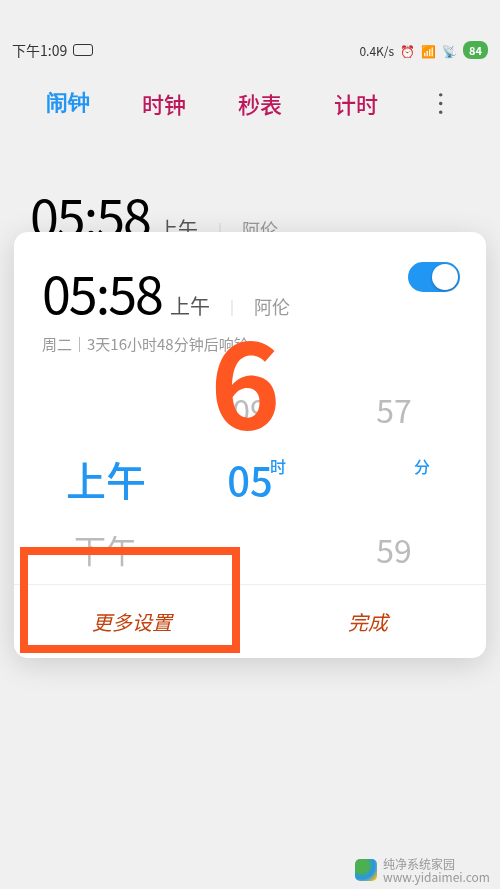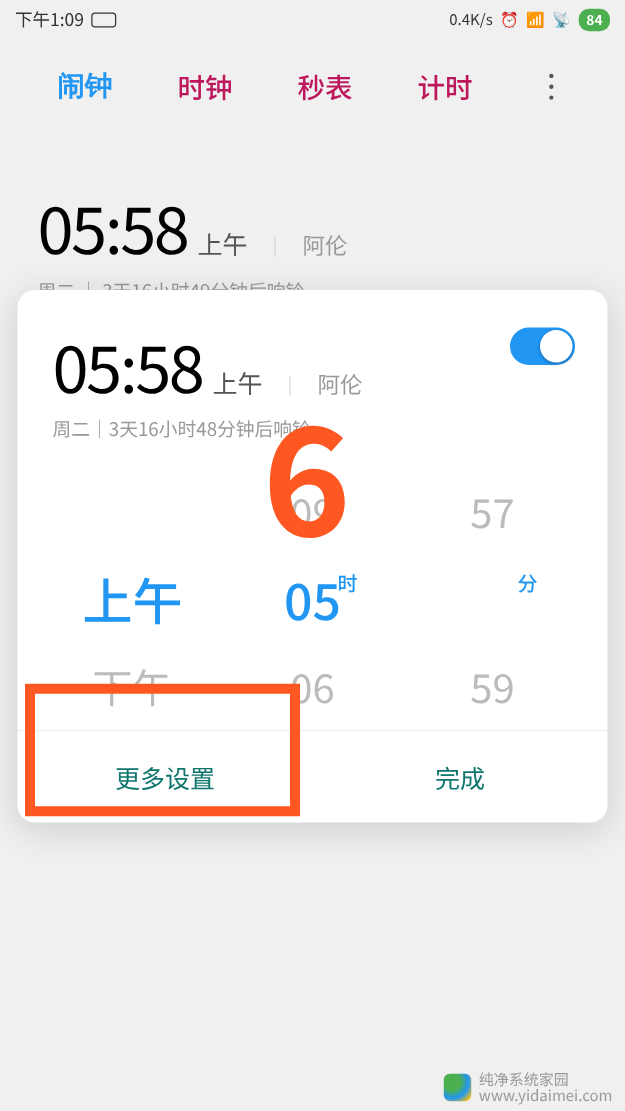--- a/index.html
+++ b/index.html
@@ -1,20 +1,20 @@
 <!DOCTYPE html>
 <html><head>
 <meta charset="utf-8">
 <style>
 * { margin: 0; padding: 0; box-sizing: border-box; font-family: -apple-system, "Noto Sans CJK SC", sans-serif; }
 body { width: 500px; height: 889px; background: #f0f0f0; position: relative; overflow: hidden; }
 
-.status-bar { height: 32px; background: #f0f0f0; display: flex; align-items: center; justify-content: space-between; padding: 0 12px; font-size: 14px; color: #333; }
+.status-bar { height: 32px; background: #f0f0f0; display: flex; align-items: center; justify-content: space-between; padding: 0 12px; font-size: 14px; color: #333; margin-top: 34px; }
 .status-left { display: flex; align-items: center; gap: 6px; }
-.status-right { display: flex; gap: 6px; font-size: 12px; }
+.status-right { display: flex; align-items: center; gap: 6px; font-size: 12px; }
 .vr-icon { width: 20px; height: 12px; border: 1.5px solid #333; border-radius: 3px; display: inline-block; position: relative; }
 .battery-pill { background: #4caf50; color: #fff; border-radius: 8px; padding: 1px 6px; font-size: 11px; font-weight: bold; }
 
 .tabs { display: flex; align-items: center; justify-content: space-around; padding: 18px 20px; background: #f0f0f0; }
 .tab { font-size: 22px; color: #be185d; font-weight: 500; }
 .tab.active { color: #2196f3; font-weight: 600; font-family: Liberation Serif, serif; }
 .overflow { font-size: 26px; color: #555; letter-spacing: -2px; transform: rotate(90deg); }
 
 .alarm-row { padding: 18px 30px; }
 .alarm-top { display: flex; align-items: baseline; gap: 8px; }
@@ -32,21 +32,21 @@
 .card-head { padding: 22px 28px 10px; position: relative; }
 .card-head .toggle { top: 30px; right: 26px; }
 
 .picker { display: flex; padding: 10px 20px 0; }
 .picker-col { flex: 1; text-align: center; }
 .picker-cell { height: 70px; display: flex; align-items: center; justify-content: center; font-size: 32px; color: #bbb; position: relative; }
 .picker-cell.sel { color: #2196f3; font-size: 40px; font-weight: 500; }
 .picker-unit { font-size: 16px; position: absolute; top: 10px; margin-left: 56px; }
 
 .card-actions { display: flex; border-top: 1px solid #eee; }
-.card-btn { flex: 1; text-align: center; padding: 22px 4px; font-size: 20px; color: #0f766e; }
+.card-btn { flex: 1; text-align: center; padding: 22px 4px; font-size: 20px; color: #c2410c; font-style: italic; }
 
 .annotation-6 { position: absolute; top: 290px; left: 210px; font-size: 120px; font-weight: 700; color: #ff5722; z-index: 50; pointer-events: none; }
 .annotation-box { position: absolute; top: 547px; left: 20px; width: 220px; height: 106px; border: 8px solid #ff5722; z-index: 50; pointer-events: none; }
 
 .watermark { position: absolute; bottom: 6px; right: 10px; display: flex; align-items: center; gap: 6px; color: #999; font-size: 12px; }
 .wm-logo { width: 22px; height: 22px; border-radius: 5px; background: radial-gradient(circle at 30% 30%, #4caf50 30%, #2196f3 60%, #ffc107 90%); }
 .wm-text { text-align: left; line-height: 1.1; }
 </style>
 </head>
 <body>
@@ -105,21 +105,20 @@
       <div class="picker-cell"></div>
       <div class="picker-cell sel">上午</div>
       <div class="picker-cell">下午</div>
     </div>
     <div class="picker-col">
       <div class="picker-cell">09</div>
       <div class="picker-cell sel">
           <span>05</span>
           <span class="picker-unit">时</span>
         </div>
-      <div class="picker-cell">06</div>
     </div>
     <div class="picker-col">
       <div class="picker-cell">57</div>
       <div class="picker-cell sel">
           <span class="picker-unit">分</span>
         </div>
       <div class="picker-cell">59</div>
     </div>
   </div>
 

